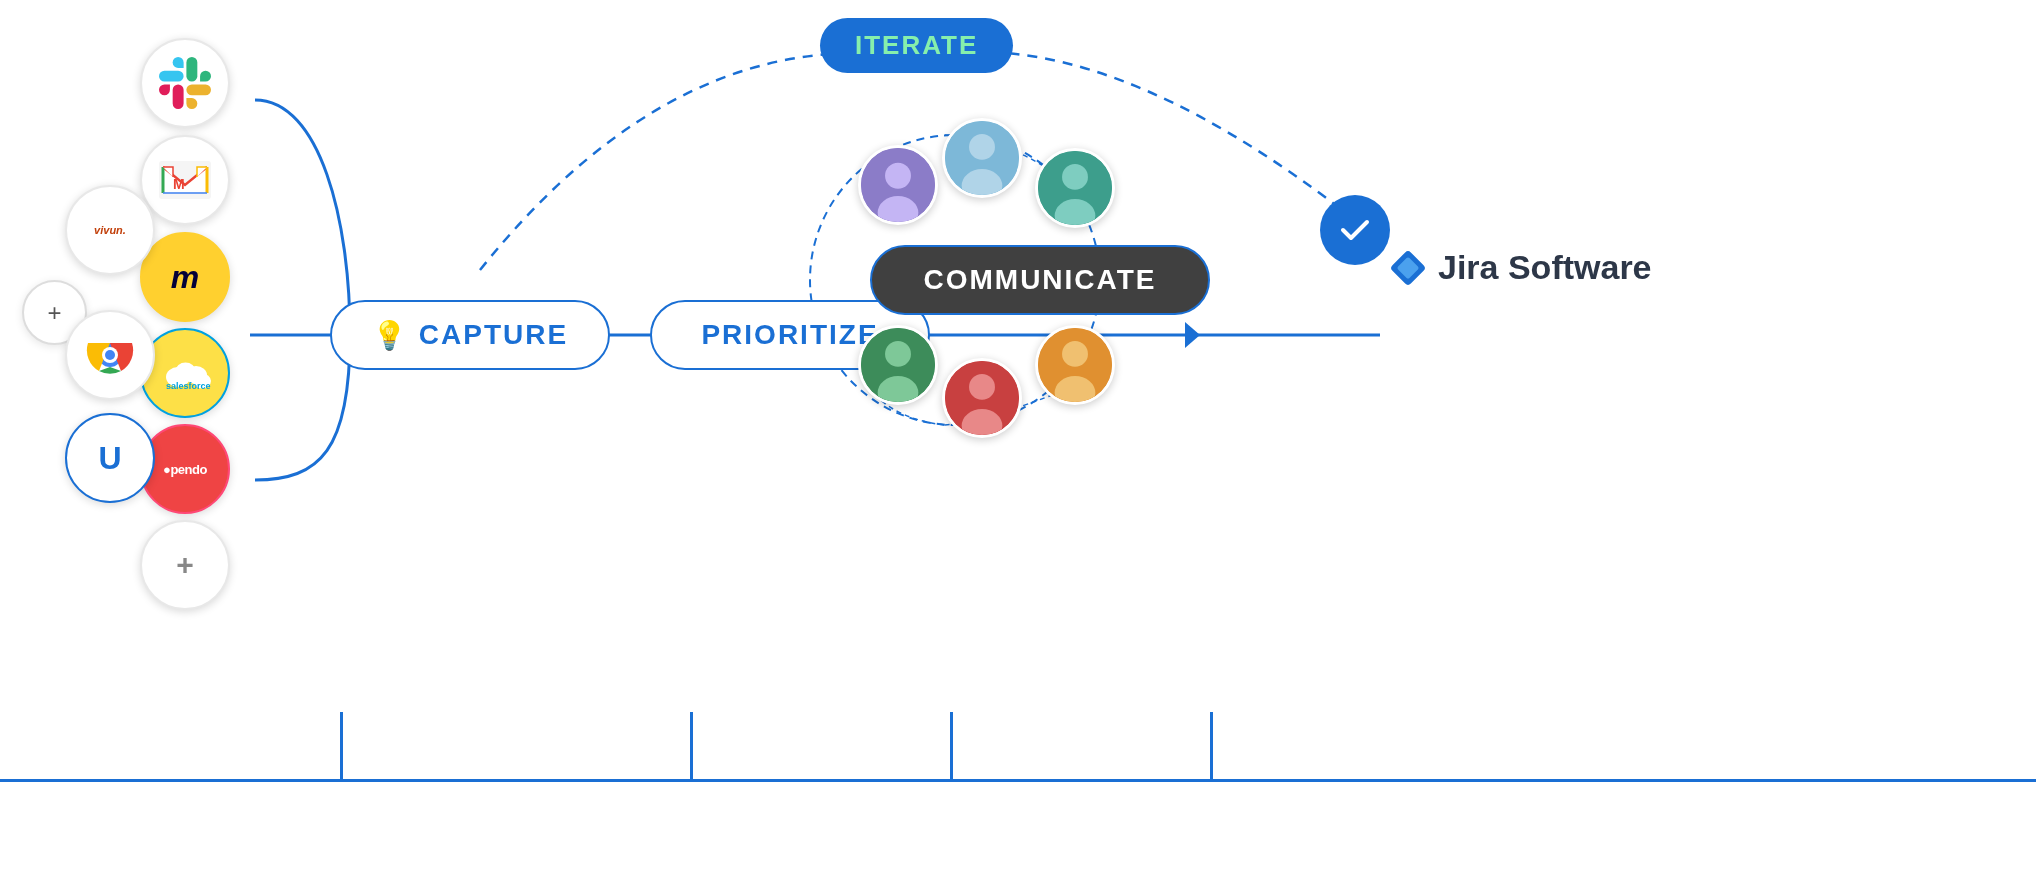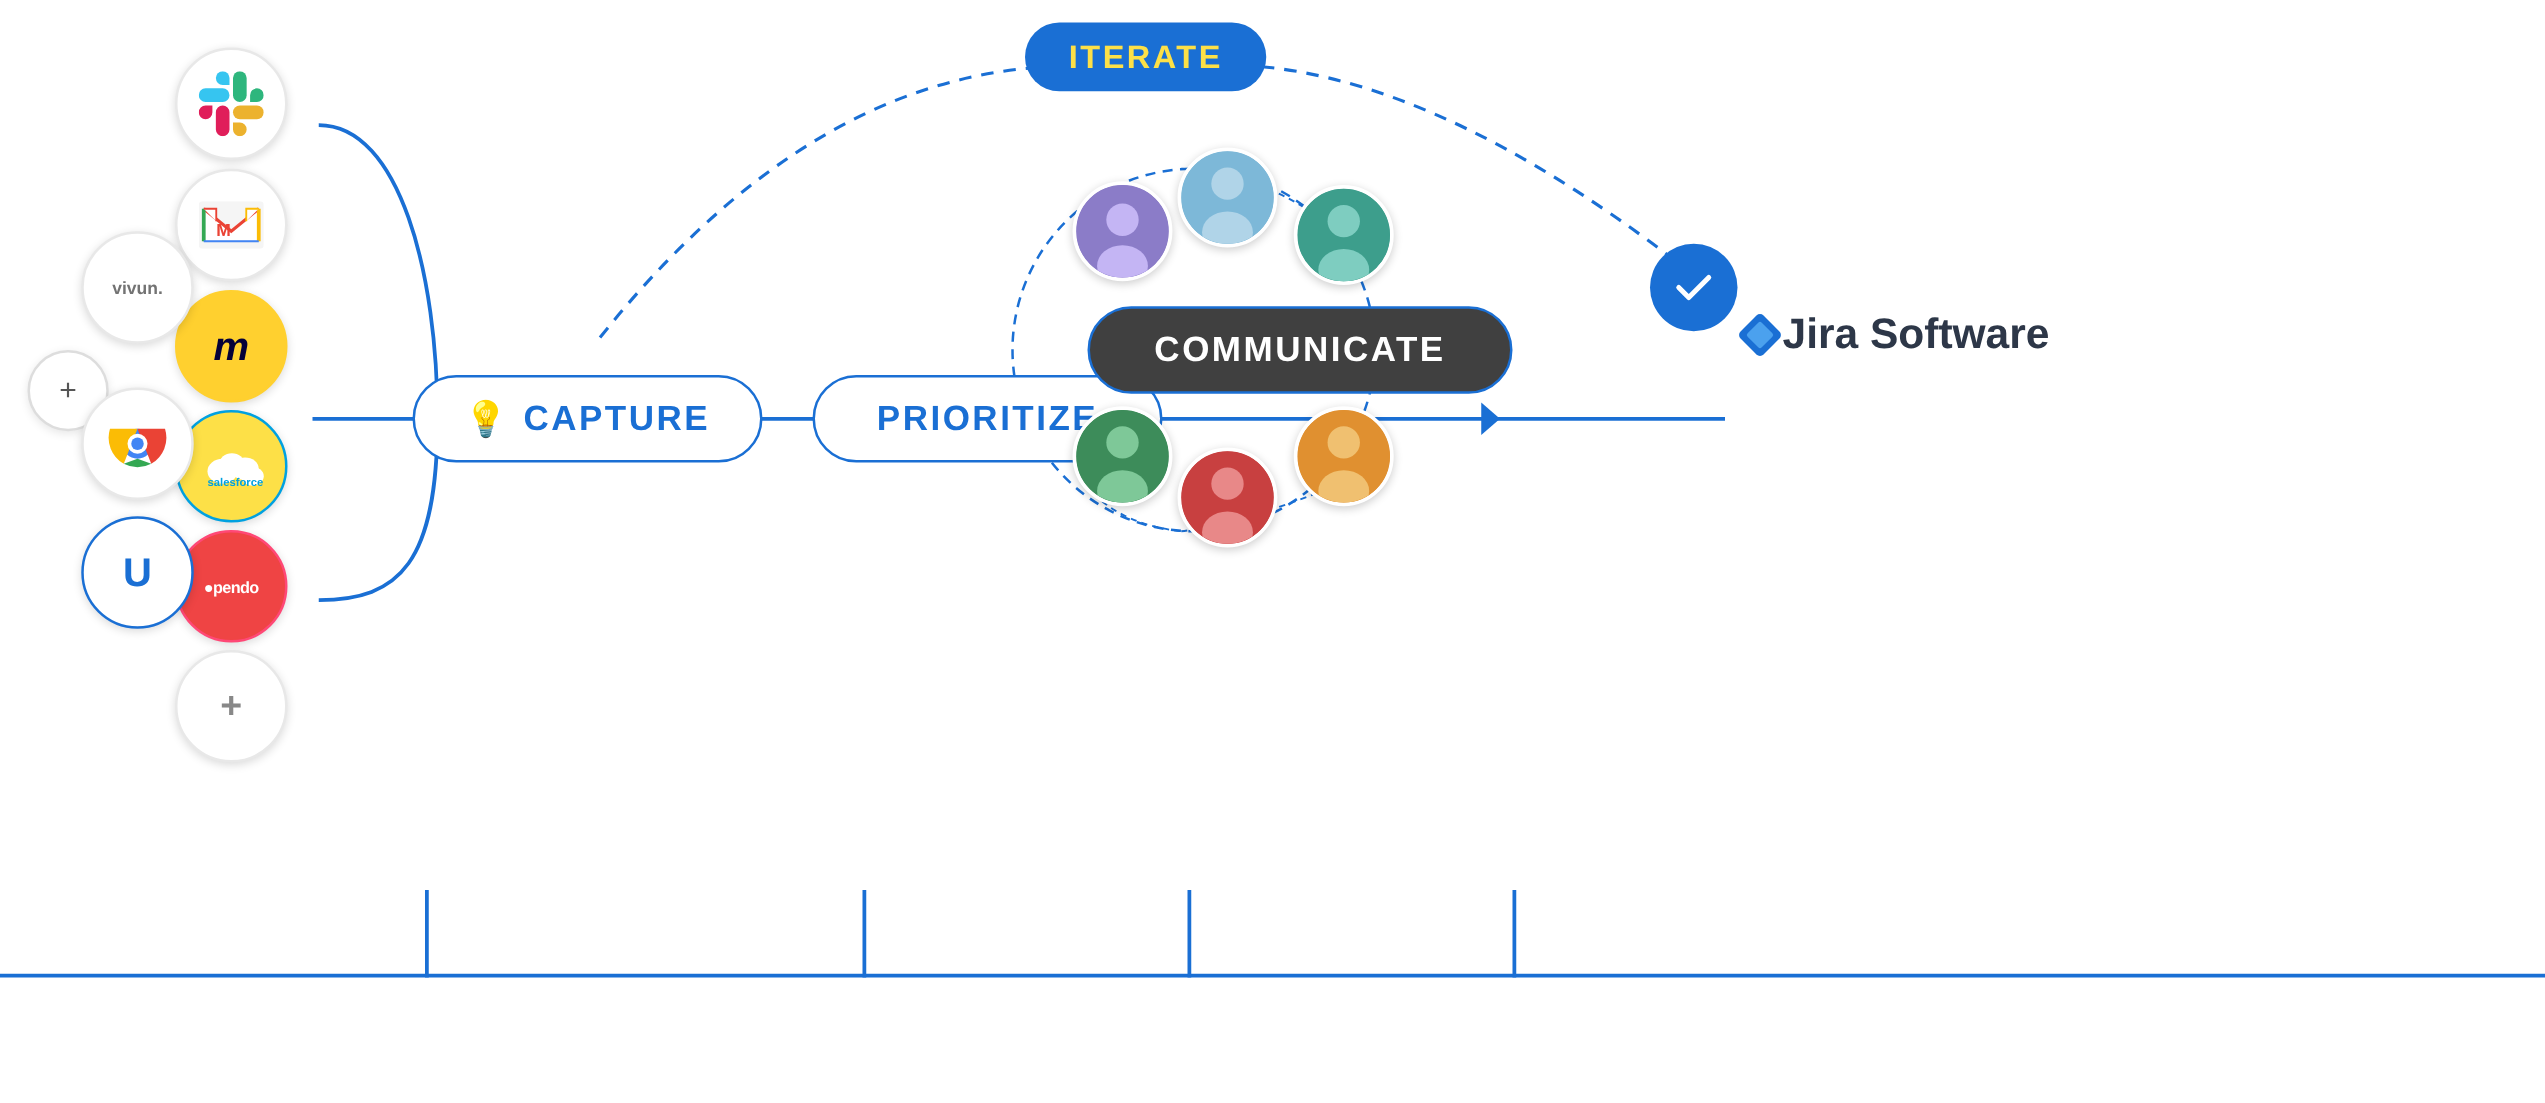--- a/index.html
+++ b/index.html
@@ -63,21 +63,21 @@
       color: white;
       text-align: center;
     }
 
     
     .iterate-label {
       position: absolute;
       top: 18px;
       left: 820px;
       background: #1a6fd4;
-      color: #fde047;
+      color: #86efac;
       border-radius: 30px;
       padding: 12px 35px;
       font-size: 26px;
       font-weight: 700;
       letter-spacing: 2px;
     }
 
     
     .avatar {
       position: absolute;
@@ -92,20 +92,21 @@
       box-shadow: 0 2px 8px rgba(0,0,0,0.2);
     }
 
     
     .jira-label {
       position: absolute;
       top: 248px;
       left: 1390px;
       display: flex;
       align-items: center;
+      gap: 12px;
       font-size: 34px;
       font-weight: 600;
       color: #2d3748;
     }
 
     
     .check-circle {
       position: absolute;
       top: 195px;
       left: 1320px;
@@ -209,21 +210,21 @@
     <path d="M48 6 L38 6 L38 16" fill="white" stroke="#FBBC05" stroke-width="1.5"></path>
     <text x="14" y="28" font-size="14" font-weight="bold" fill="#EA4335" font-family="Arial">M</text>
   </svg>
 </div>
 
   <div class="icon-circle" style="width:90px;height:90px;left:140px;top:232px;background:#FFD02F;border-color:#FFD02F;">
     <span style="font-size:32px;font-weight:900;color:#050038;font-style:italic;">m</span>
   </div>
 
   <div class="icon-circle" style="width:90px;height:90px;left:65px;top:185px;background:#fff;">
-    <span style="font-size:14px;font-weight:600;color:#737373;">vivun.</span>
+    <span style="font-size:11px;font-weight:600;color:#c2410c;font-style:italic;">vivun.</span>
   </div>
 
   <div class="icon-circle" style="width:90px;height:90px;left:140px;top:328px;background:#fde047;border-color:#00A1E0;">
     <svg width="55" height="40" viewBox="0 0 55 40">
       <ellipse cx="20" cy="24" rx="12" ry="10" fill="white"></ellipse>
       <ellipse cx="27.5" cy="18" rx="10" ry="8.5" fill="white"></ellipse>
       <ellipse cx="38" cy="22" rx="11" ry="9" fill="white"></ellipse>
       <ellipse cx="44" cy="28" rx="9" ry="7.5" fill="white"></ellipse>
       <text x="8" y="36" font-size="9" font-weight="bold" fill="#00A1E0" font-family="Arial">salesforce</text>
     </svg>

